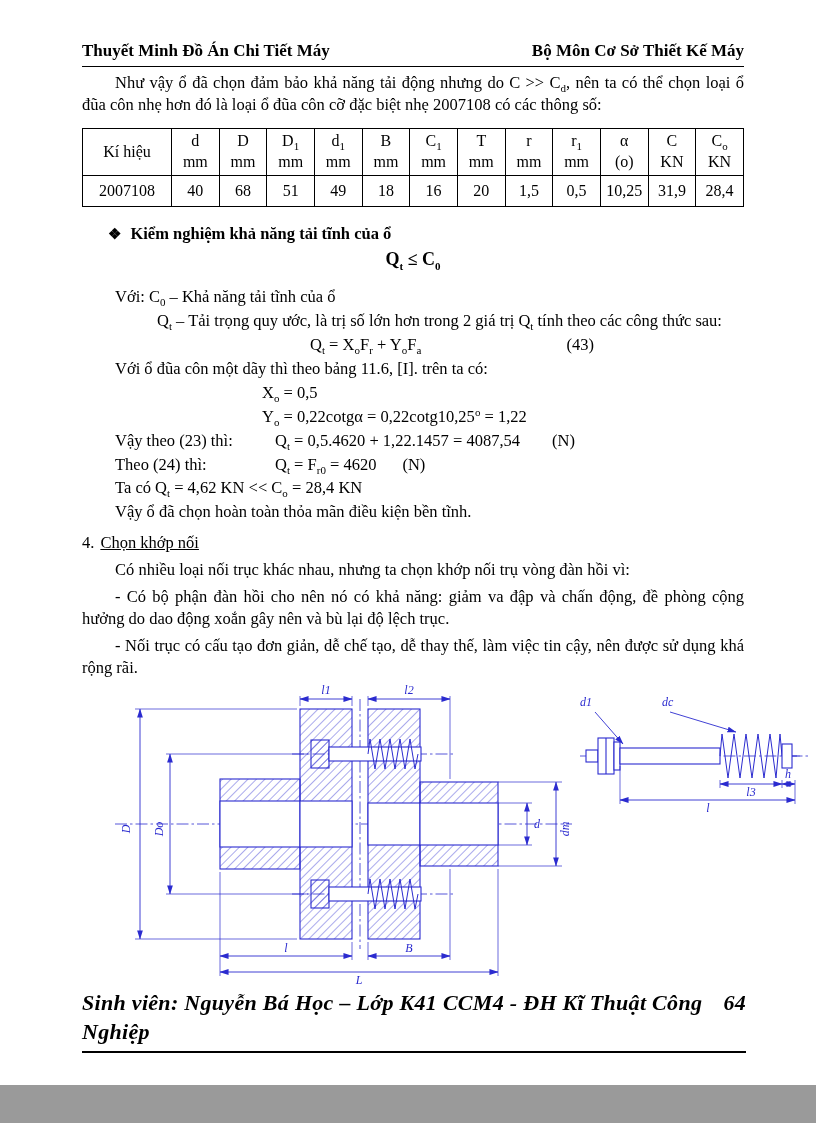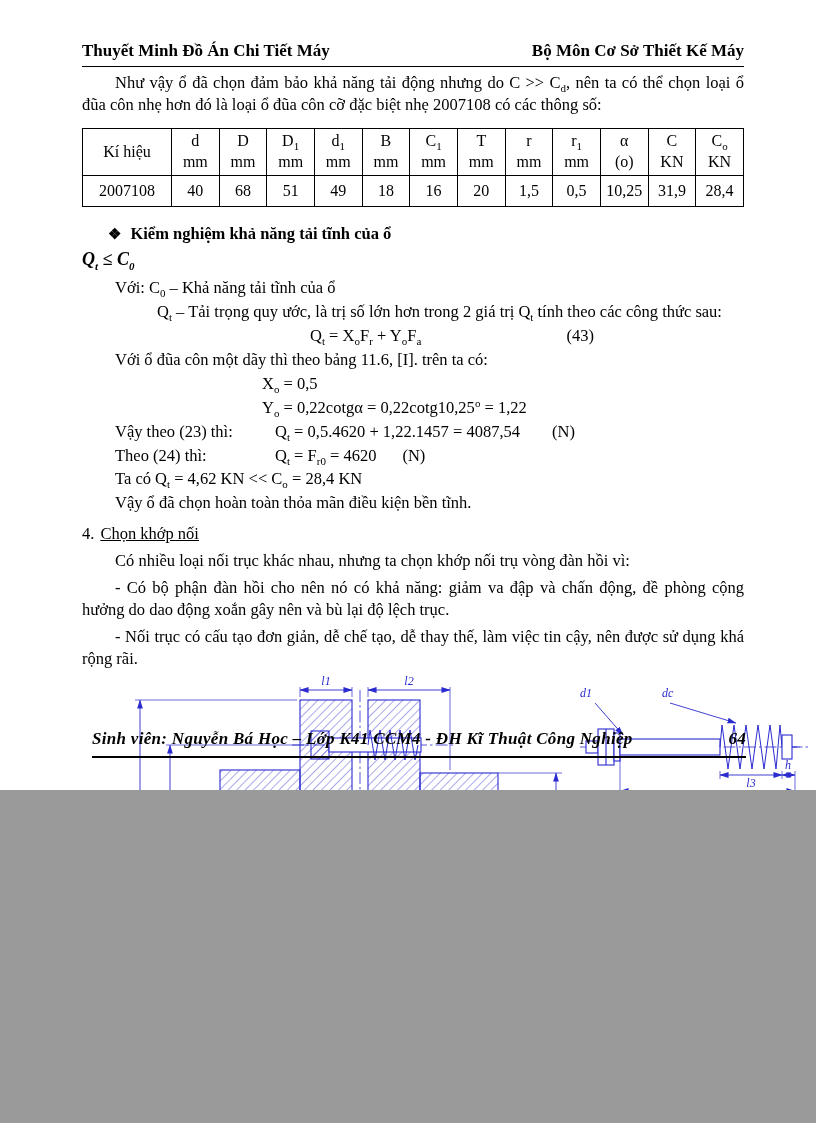--- a/index.html
+++ b/index.html
@@ -1,17 +1,17 @@
 <!DOCTYPE html>
 <html><head>
 <meta charset="utf-8">
 <style>
   html,body { margin:0; padding:0; background:#9a9a9a; }
   .page {
-    width:816px; height:790px; margin:0 auto; background:#ffffff;
+    width:816px; height:1085px; margin:0 auto; background:#ffffff;
     position:relative; overflow:hidden; box-sizing:border-box;
     padding:40px 72px 0 82px; color:#000;
     font-family:"Liberation Serif","DejaVu Serif",serif;
     font-size:16.5px; line-height:1.33;
   }
   sub { font-size:11px; line-height:0; }
   sup { font-size:11px; line-height:0; }
 
   .header { display:flex; justify-content:space-between; font-weight:bold;
     font-size:17px; border-bottom:1.6px solid #000; padding-bottom:3px; }
@@ -22,22 +22,22 @@
   .spec-table { border-collapse:collapse; width:100%; margin:13px 0 9px; table-layout:fixed; }
   .spec-table th, .spec-table td { border:1px solid #000; text-align:center;
     font-weight:normal; font-size:16px; padding:2px 1px; vertical-align:middle; }
   .spec-table th.kh { width:86px; }
   .spec-table td { height:26px; }
   .th-label, .th-unit { line-height:1.3; }
 
   .sec-title { margin:16px 0 2px 26px; font-weight:bold; }
   .bullet { margin-right:9px; font-size:15px; }
 
-  .formula { font-weight:bold; font-style:italic;
-    font-size:18px; margin:3px 0 5px; }
+  .formula { text-align:center; font-weight:bold; 
+    font-size:18px; margin:3px 0 14px; }
 
   .line { margin:2px 0; }
   .ind33 { padding-left:33px; }
   .hang75 { text-indent:75px; }
   .ind180 { padding-left:180px; }
 
   .eq-row { display:flex; padding-left:228px; margin:1px 0; }
   .eq-num { margin-left:auto; margin-right:150px; }
 
   .calc-row { display:flex; padding-left:33px; margin:2px 0; }
@@ -50,23 +50,23 @@
 
   .drawing-wrap { width:790px; margin:4px 0 0 -62px; height:302px; color:#0f766e; }
   .drawing-svg { display:block; }
   .part { stroke:#2b2bcf; stroke-width:1.1; }
   .ext  { stroke:#2b2bcf; stroke-width:0.7; fill:none; }
   .dim  { stroke:#2b2bcf; stroke-width:0.9; fill:none; }
   .cl   { stroke:#2b2bcf; stroke-width:0.8; fill:none; stroke-dasharray:12 3 2.5 3; }
   .coil { stroke:#2b2bcf; stroke-width:1; fill:none; }
   .dlab { font:italic 12px "Liberation Serif","DejaVu Serif",serif; fill:#2b2bcf; stroke:none; }
 
-  .footer { position:absolute; left:92px; right:70px; bottom:32px;
+  .footer { position:absolute; left:82px; right:70px; bottom:32px;
     display:flex; justify-content:space-between; align-items:baseline;
-    font-weight:bold; font-style:italic; font-size:17px;
+    font-weight:bold; font-style:italic; font-size:22px;
     border-bottom:2px solid #000; padding-bottom:5px; letter-spacing:0.3px; }
 </style>
 </head>
 <body>
 
 <div class="page">
 
   <div class="header">
     <span>Thuyết Minh Đồ Án Chi Tiết Máy</span>
     <span>Bộ Môn Cơ Sở Thiết Kế Máy</span>

